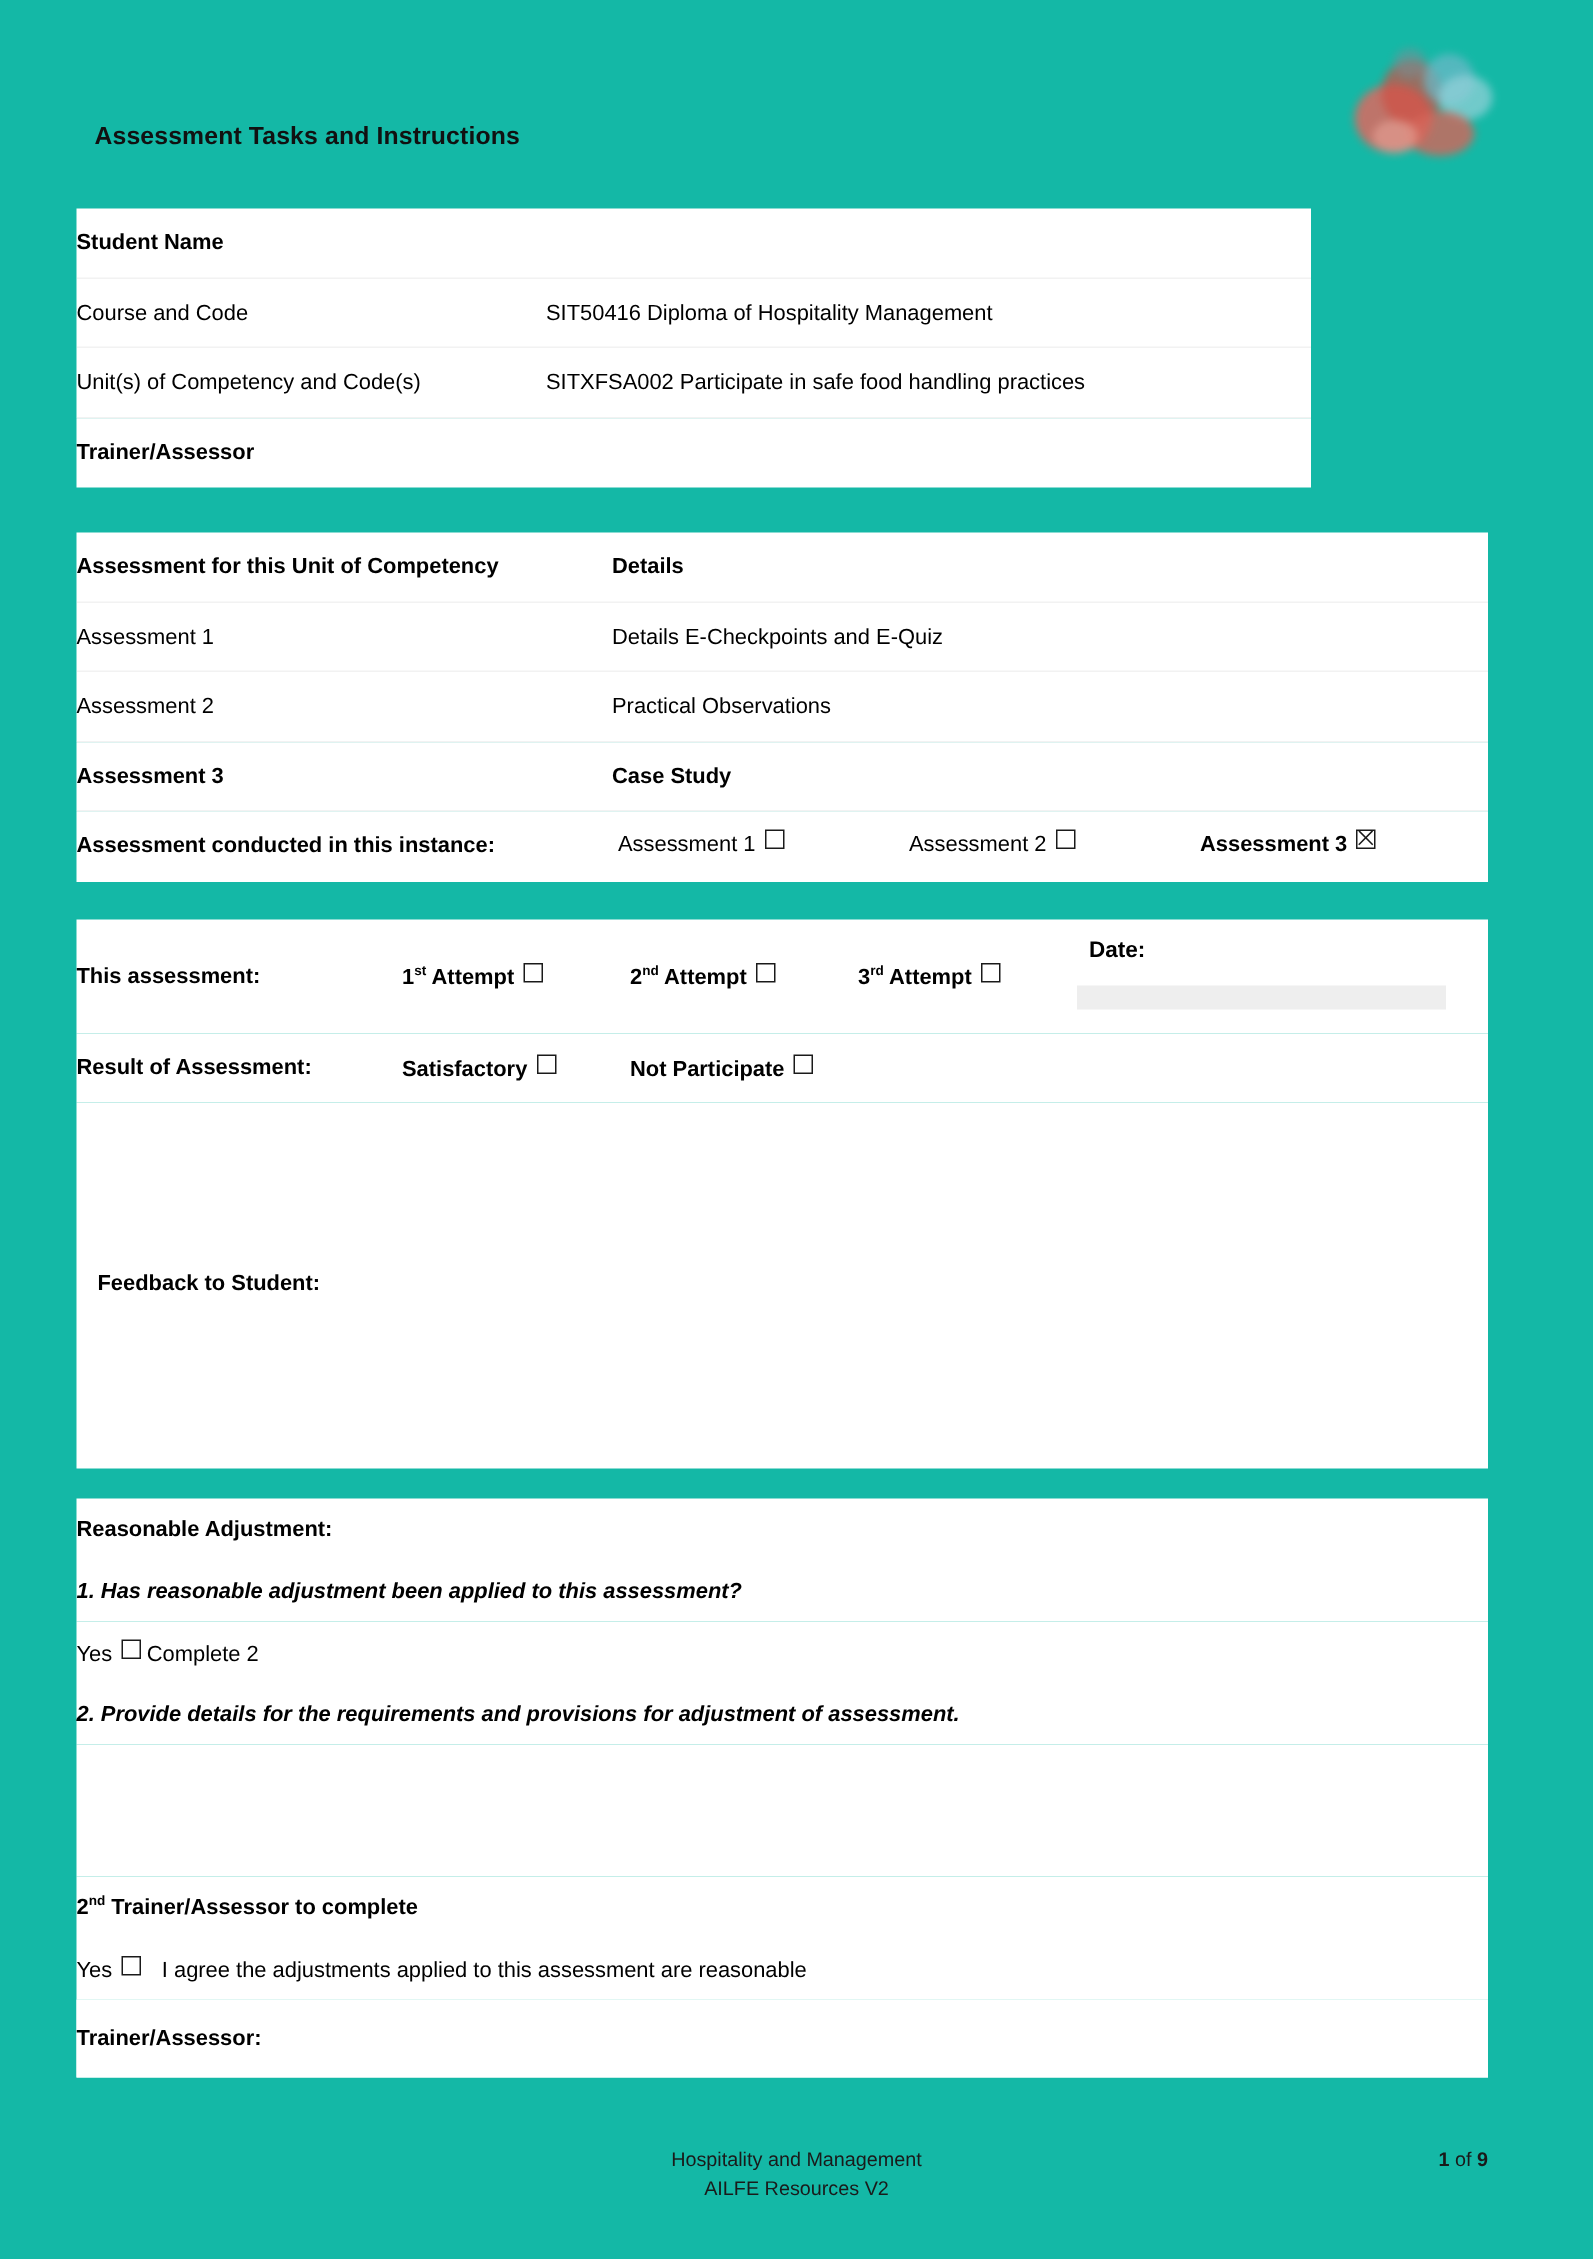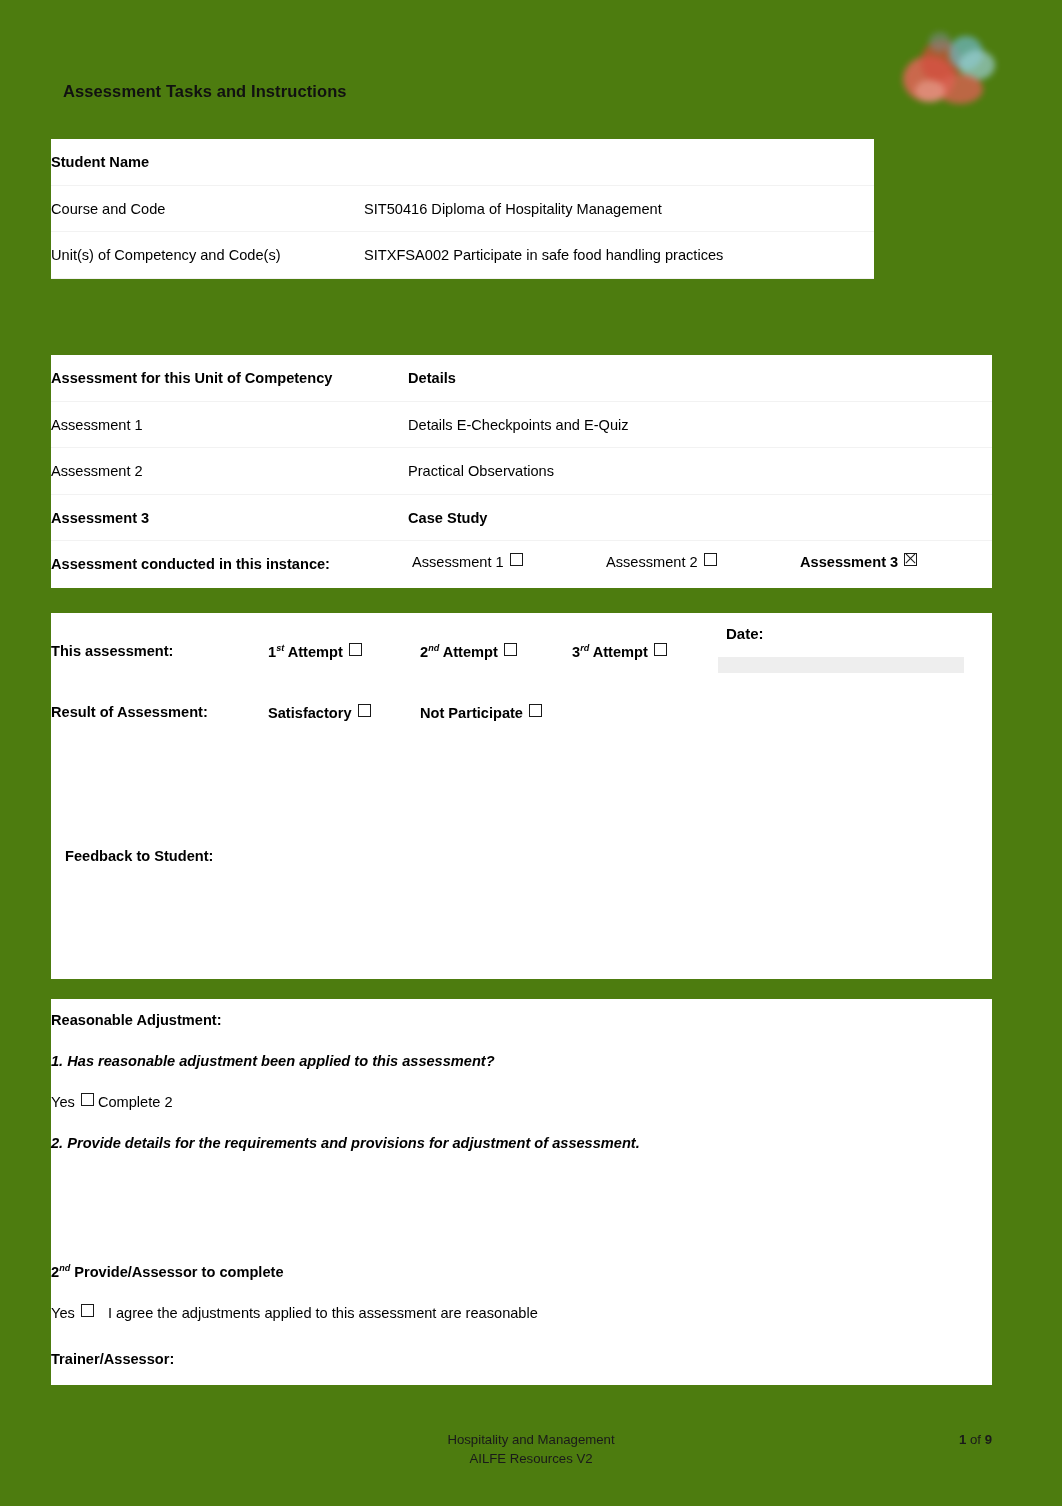--- a/index.html
+++ b/index.html
@@ -13,21 +13,21 @@
     font-family: "Liberation Sans", sans-serif;
     color: #000000;
     position: relative;
     overflow: hidden;
   }
 
   .page {
     position: relative;
     width: 1062px;
     height: 1506px;
-    background: #4d7c0f;
+    background: #14b8a6;
   }
 
   
   .doc-title {
     position: absolute;
     left: 63px;
     top: 82px;
     font-size: 16.5px;
     font-weight: bold;
     letter-spacing: 0.1px;
@@ -103,21 +103,20 @@
     height: 1.2px;
     background: #1a1a1a;
   }
   .cb.checked::before { transform: rotate(45deg); }
   .cb.checked::after  { transform: rotate(-45deg); }
 
   sup {
     font-size: 0.62em;
     vertical-align: super;
     line-height: 0;
-    font-style: italic;
   }
 
   
   #t1 { left: 51px; top: 139px; width: 823px; }
   #t1 td { height: 46.5px; }
   #t1 .lbl { width: 313px; }
   #t1 .val { width: 510px; }
 
   
   #t2 { left: 51px; top: 355px; width: 941px; }
@@ -216,20 +215,24 @@
       <td class="lbl shade pad b rule-b">Student Name</td>
       <td class="val white-cell pad rule-b"></td>
     </tr>
     <tr>
       <td class="lbl shade pad rule-b">Course and Code</td>
       <td class="val white-cell pad rule-b">SIT50416 Diploma of Hospitality Management</td>
     </tr>
     <tr>
       <td class="lbl shade pad rule-b">Unit(s) of Competency and Code(s)</td>
       <td class="val white-cell pad rule-b">SITXFSA002 Participate in safe food handling practices</td>
+    </tr>
+    <tr>
+      <td class="lbl shade pad b">Trainer/Assessor</td>
+      <td class="val white-cell pad"></td>
     </tr>
   </tbody>
     </table>
 
   <table class="tbl" id="t2">
     <tbody>
         <tr>
       <td class="lbl shade pad b rule-b">Assessment for this Unit of Competency</td>
       <td class="val shade pad b rule-b">Details</td>
     </tr>
@@ -319,21 +322,21 @@
       </td>
     </tr>
     <tr class="q-row">
       <td class="shade pad b i">2.    Provide details for the requirements and provisions for adjustment of assessment.</td>
     </tr>
     <tr class="blank-row">
       <td class="white-cell pad" style="vertical-align:top;padding-top:8px;"></td>
     </tr>
     <tr>
       <td class="shade pad b">
-        <span>2</span><sup>nd</sup><span> Provide/Assessor to complete</span>
+        <span>2</span><sup>nd</sup><span> Trainer/Assessor to complete</span>
       </td>
     </tr>
     <tr>
       <td class="white-cell pad">
         <span>Yes</span><span class="cb"></span>
         <span style="margin-left:10px;">I agree the adjustments applied to this assessment are reasonable</span>
       </td>
     </tr>
     <tr class="sig-row">
       <td style="padding:0;">

